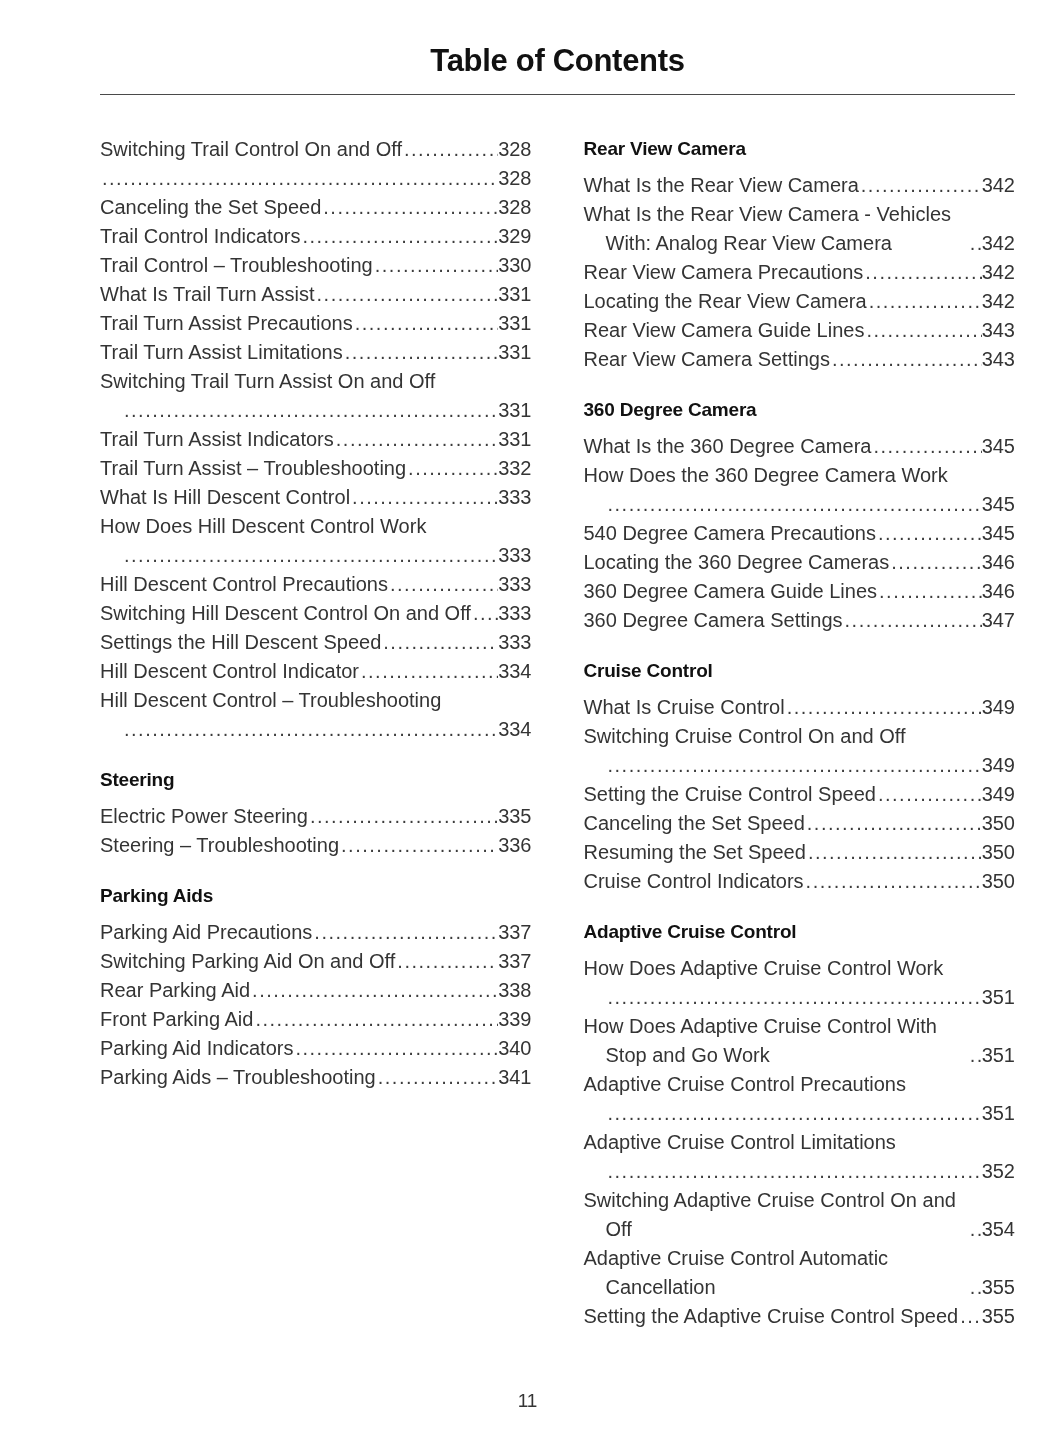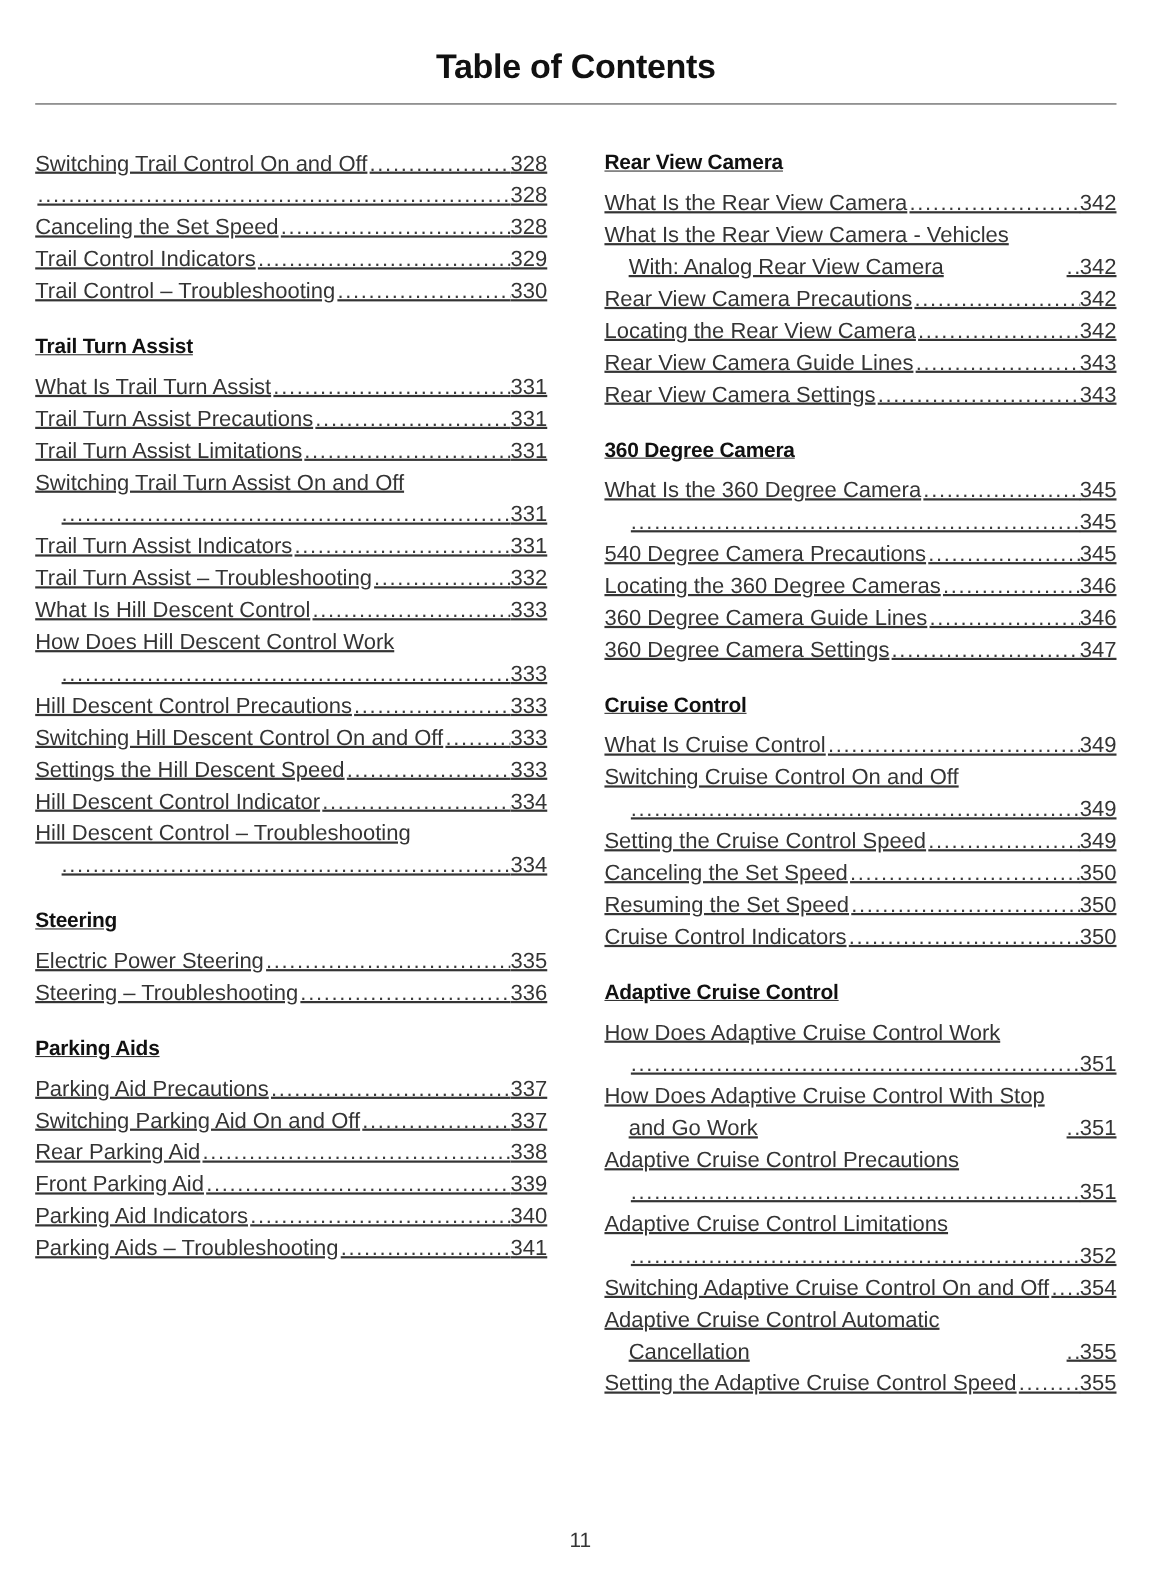--- a/index.html
+++ b/index.html
@@ -5,39 +5,39 @@
   * { box-sizing: border-box; margin: 0; padding: 0; }
   html, body { background: #ffffff; }
   body {
     width: 1055px;
     height: 1448px;
     position: relative;
     overflow: hidden;
     font-family: "Liberation Sans", "DejaVu Sans", sans-serif;
     color: #343434;
   }
-  .page { padding: 42px 40px 0 32px; }
+  .page { padding: 42px 40px 0 100px; }
 
   h1.doc-title {
     text-align: center;
     font-size: 31px;
     line-height: 38px;
     font-weight: 700;
     color: #111111;
     letter-spacing: -0.3px;
     margin-bottom: 14px;
   }
   .rule {
     border: none;
     border-top: 1.5px solid #4a4a4a;
     margin: 0 0 40px 0;
   }
 
   .cols { display: flex; gap: 52px; }
-  .col { flex: 1 1 0; min-width: 0; text-decoration: underline; }
+  .col { flex: 1 1 0; min-width: 0; }
 
   section { display: block; }
   h2.sec-heading {
     font-size: 19px;
     line-height: 28px;
     font-weight: 700;
     color: #111111;
     letter-spacing: -0.2px;
     margin: 22px 0 8px 0;
   }
@@ -111,21 +111,20 @@
             <span class="dots"></span>
             <span class="pg">329</span>
           </div>
           <div class="entry">
             <span class="label">Trail Control – Troubleshooting</span>
             <span class="dots"></span>
             <span class="pg">330</span>
           </div>
         </section>
         <section>
-          <h2 class="sec-heading">Trail Turn Assist</h2>
           <div class="entry">
             <span class="label">What Is Trail Turn Assist</span>
             <span class="dots"></span>
             <span class="pg">331</span>
           </div>
           <div class="entry">
             <span class="label">Trail Turn Assist Precautions</span>
             <span class="dots"></span>
             <span class="pg">331</span>
           </div>
@@ -269,20 +268,21 @@
           </div>
         </section>
         <section>
           <h2 class="sec-heading">360 Degree Camera</h2>
           <div class="entry">
             <span class="label">What Is the 360 Degree Camera</span>
             <span class="dots"></span>
             <span class="pg">345</span>
           </div>
           <div class="entry wrap2">
+            <span class="label">How Does the 360 Degree Camera Work</span>
             <span class="dots"></span>
             <span class="pg">345</span>
           </div>
           <div class="entry">
             <span class="label">540 Degree Camera Precautions</span>
             <span class="dots"></span>
             <span class="pg">345</span>
           </div>
           <div class="entry">
             <span class="label">Locating the 360 Degree Cameras</span>

